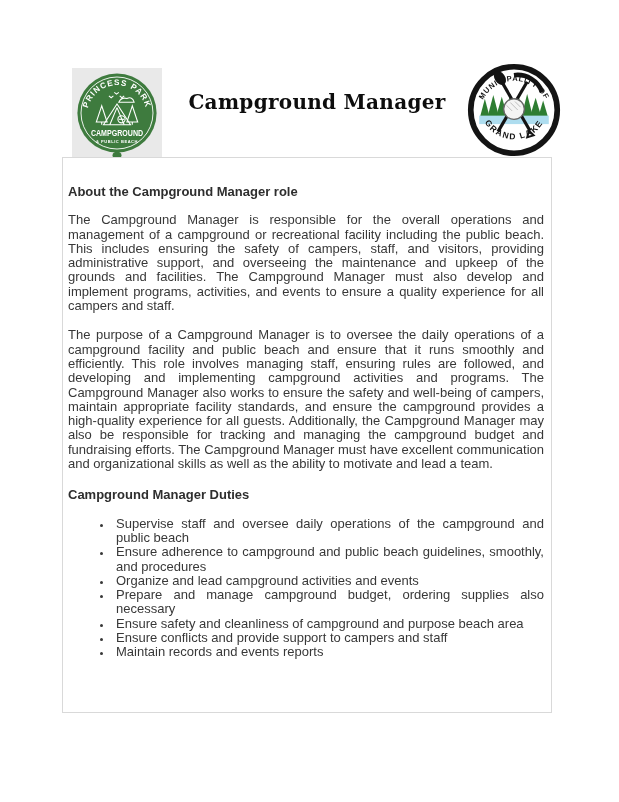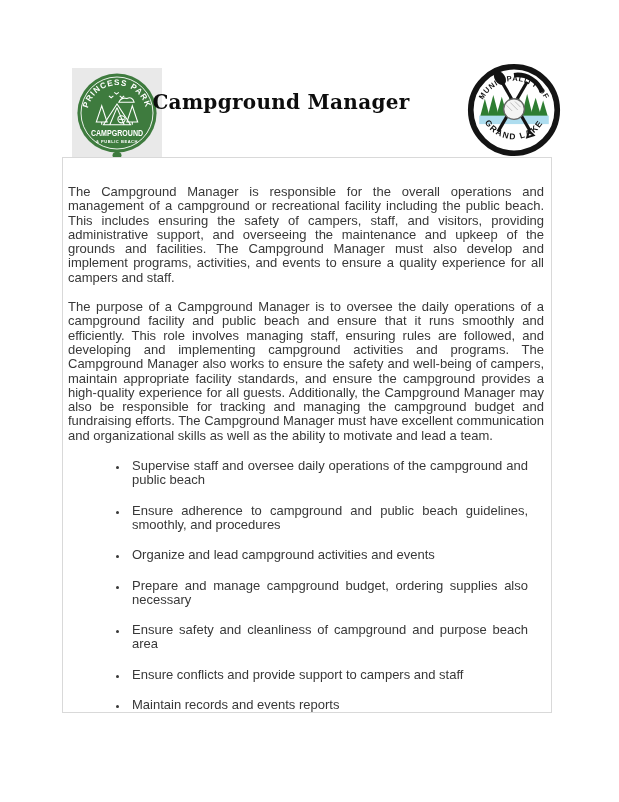--- a/index.html
+++ b/index.html
@@ -9,39 +9,39 @@
   }
 
   
   .logo-left  { position:absolute; left:72px;  top:68px; width:90px; height:90px; }
   .logo-right { position:absolute; left:467px; top:62px; width:94px; height:96px; }
   .logo-left svg, .logo-right svg { width:100%; height:100%; display:block; }
 
   .page-title {
     position:absolute; left:0; top:90px; width:562px; text-align:center;
     font-family:"DejaVu Serif", serif; font-weight:bold; font-size:20px;
-    color:#0d0d0d; letter-spacing:0.3px;
+    color:#0d0d0d; letter-spacing:0.3px;padding-left:36px;
   }
 
   
   .doc-box {
     position:absolute; left:62px; top:157px; width:490px; height:556px;
     box-sizing:border-box; border:1px solid #d9d9d9;
     padding:27px 7px 0 5px;
     font-size:13px; line-height:14.3px; color:#383838;
   }
   .sec-heading {
     font-weight:bold; color:#2e2e2e; margin:0 0 14px 0; text-align:left;
   }
   .sec-heading.duties { margin-top:17px; }
   .doc-para { margin:0 0 15px 0; text-align:justify; }
   .duties-list {
     margin:0; padding:0 0 0 45px; list-style:disc outside; text-align:justify;
   }
-  .duties-list li { margin:16px; padding-left:3px; }
+  .duties-list li { margin:0; padding-left:3px; }
   .duties-list li::marker { font-size:11px; color:#383838; }
 
   
   .logo-arc-sm  { font-family:"Liberation Sans",sans-serif; font-weight:bold; font-size:9px;  letter-spacing:1.2px; }
   .logo-arc-xs  { font-family:"Liberation Sans",sans-serif; font-weight:bold; font-size:8px;  letter-spacing:0.8px; }
   .logo-arc-gl  { font-family:"Liberation Sans",sans-serif; font-weight:bold; font-size:9px;  letter-spacing:1.5px; }
   .logo-name    { font-family:"Liberation Sans",sans-serif; font-weight:bold; font-size:10px; }
   .logo-sub     { font-family:"Liberation Sans",sans-serif; font-weight:bold; font-size:4.5px; letter-spacing:0.6px; }
 </style>
 </head>
@@ -116,24 +116,26 @@
       <textPath href="#gl-arc-top" startOffset="50%">MUNICIPALITY OF</textPath>
     </text>
     <text class="logo-arc-gl" fill="#141414" text-anchor="middle">
       <textPath href="#gl-arc-bot" startOffset="50%">GRAND LAKE</textPath>
     </text>
   </svg>
 </div>
 
 <div class="doc-box">
 
+  <div class="sec-heading">About the Campground Manager role</div>
   <p class="doc-para">The Campground Manager is responsible for the overall operations and management of a campground or recreational facility including the public beach. This includes ensuring the safety of campers, staff, and visitors, providing administrative support, and overseeing the maintenance and upkeep of the grounds and facilities. The Campground Manager must also develop and implement programs, activities, and events to ensure a quality experience for all campers and staff.</p>
 
   <p class="doc-para">The purpose of a Campground Manager is to oversee the daily operations of a campground facility and public beach and ensure that it runs smoothly and efficiently. This role involves managing staff, ensuring rules are followed, and developing and implementing campground activities and programs. The Campground Manager also works to ensure the safety and well-being of campers, maintain appropriate facility standards, and ensure the campground provides a high-quality experience for all guests. Additionally, the Campground Manager may also be responsible for tracking and managing the campground budget and fundraising efforts. The Campground Manager must have excellent communication and organizational skills as well as the ability to motivate and lead a team.</p>
 
+  <div class="sec-heading duties">Campground Manager Duties</div>
   <ul class="duties-list">
     <li>Supervise staff and oversee daily operations of the campground and public beach</li>
     <li>Ensure adherence to campground and public beach guidelines, smoothly, and procedures</li>
     <li>Organize and lead campground activities and events</li>
     <li>Prepare and manage campground budget, ordering supplies also necessary</li>
     <li>Ensure safety and cleanliness of campground and purpose beach area</li>
     <li>Ensure conflicts and provide support to campers and staff</li>
     <li>Maintain records and events reports</li>
   </ul>
 </div>

